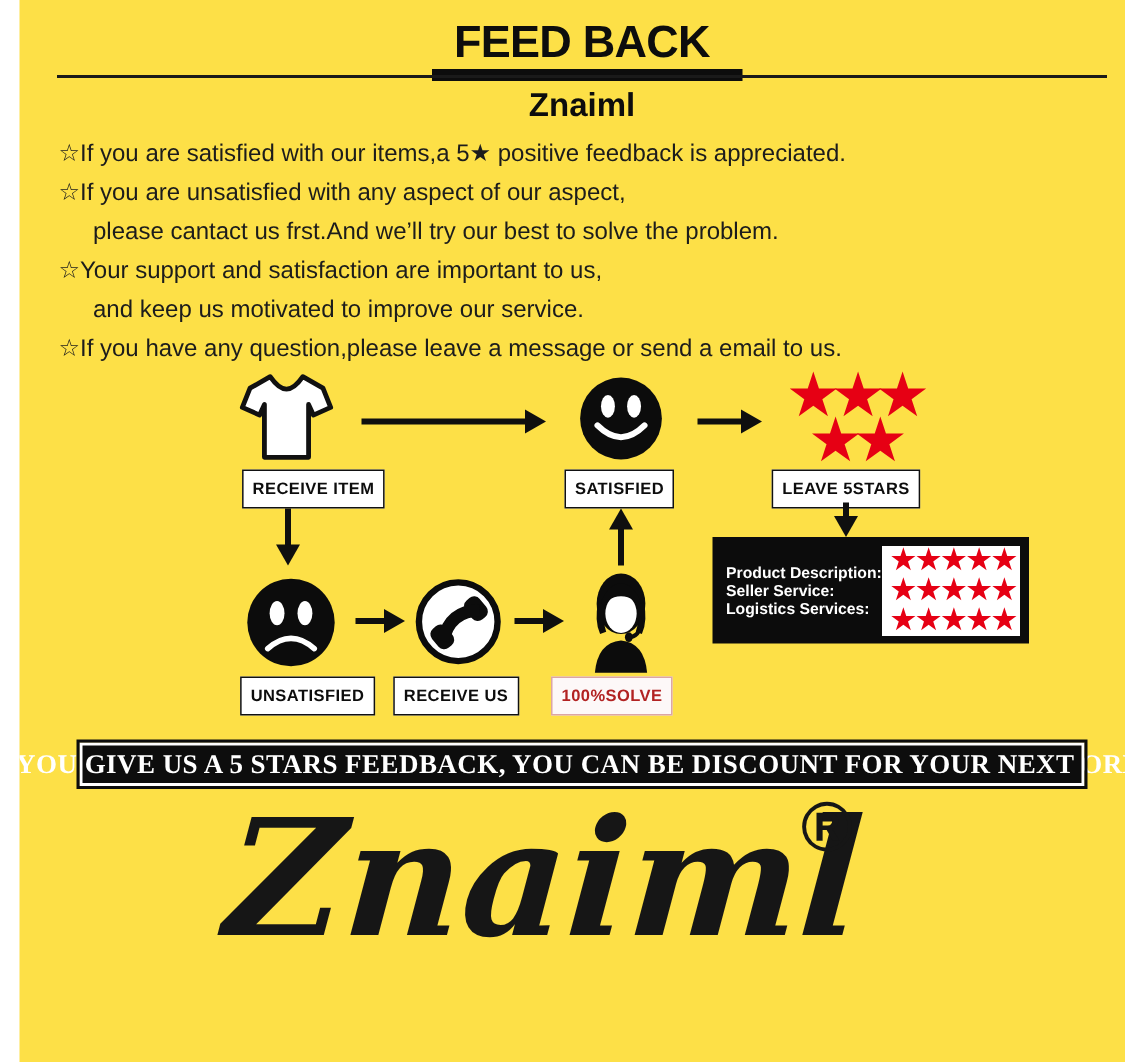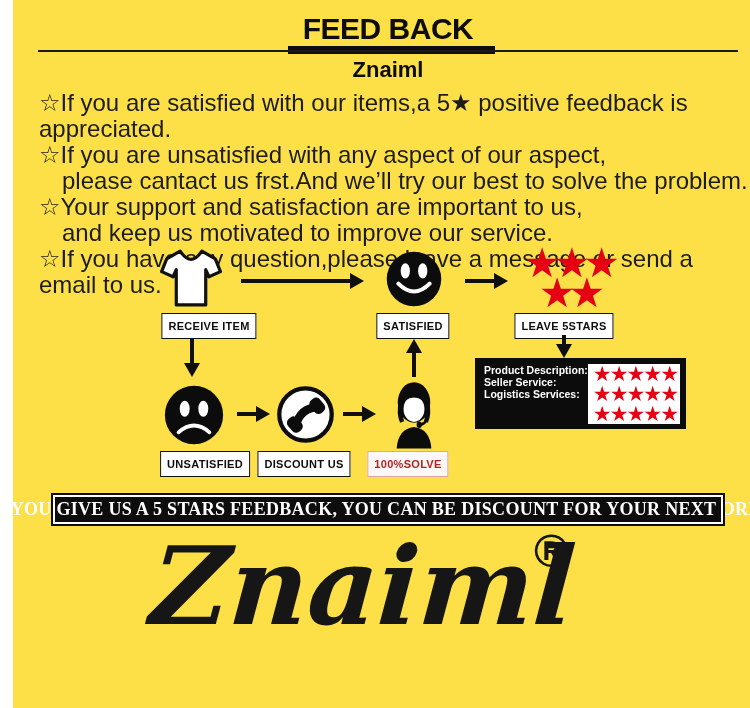--- a/index.html
+++ b/index.html
@@ -8,21 +8,21 @@
     font-family:"Liberation Sans",sans-serif;color:#111;overflow:hidden;margin-left:13px;
   }
   
   .title{position:absolute;top:12px;left:0;width:750px;text-align:center;
     font-size:30px;font-weight:bold;letter-spacing:-.5px;color:#0d0d0d;}
   .rule-thin{position:absolute;top:50px;left:25px;width:700px;height:2px;background:#1a1a1a;}
   .rule-thick{position:absolute;top:46px;left:275px;width:207px;height:8px;background:#0d0d0d;}
   .brand{position:absolute;top:57px;left:0;width:750px;text-align:center;
     font-size:22px;font-weight:bold;color:#0d0d0d;}
   
-  .notes{position:absolute;top:90px;left:26px;width:710px;font-size:24px;line-height:26px;color:#1c1c1c;}
+  .notes{position:absolute;top:90px;left:26px;width:710px;font-size:16px;line-height:26px;color:#1c1c1c;}
   .notes .cont{padding-left:23px;}
   
   .flabel{position:absolute;transform:translateX(-50%);border:1.5px solid #111;
     background:#fff;font-weight:bold;font-size:11px;padding:6px 6px;
     white-space:nowrap;letter-spacing:.3px;color:#0d0d0d;}
   .flabel.red{color:#b22222;border-color:#dca5a5;background:#fdf8f8;}
   
   .arr{position:absolute;background:#0f0f0f;}
   .arr-r{height:4px;}
   .arr-r::after{content:"";position:absolute;right:-13px;top:50%;transform:translateY(-50%);
@@ -36,21 +36,21 @@
   
   .icon{position:absolute;}
   
   .star-cluster{position:absolute;left:552px;top:242px;transform:translateX(-50%);
     text-align:center;color:#e60014;}
   .star-cluster .r1{font-size:41px;line-height:42px;letter-spacing:-7px;padding-left:7px;}
   .star-cluster .r2{font-size:41px;line-height:30px;letter-spacing:-7px;padding-left:7px;margin-top:-6px;}
   
   .ratings{position:absolute;left:462px;top:358px;width:211px;height:71px;background:#0c0c0c;
     display:flex;align-items:center;box-sizing:border-box;padding:5px 6px 5px 9px;}
-  .ratings .labels{flex:1;display:flex;flex-direction:column;justify-content:flex-start;height:60px;}
+  .ratings .labels{flex:1;display:flex;flex-direction:column;justify-content:center;height:60px;}
   .ratings .labels div{color:#fff;font-weight:bold;font-size:10.5px;white-space:nowrap;}
   .ratings .panel{width:102px;height:60px;background:#fff;display:flex;flex-direction:column;
     justify-content:space-around;text-align:center;}
   .ratings .panel div{color:#e60014;font-size:21px;line-height:19px;letter-spacing:-2px;padding-left:2px;}
   
   .banner{position:absolute;left:40px;top:495px;width:670px;height:29px;background:#0d0d0d;
     border:2px solid #fff;outline:2px solid #0d0d0d;box-sizing:border-box;
     display:flex;align-items:center;justify-content:center;}
   .banner span{color:#fff;font-family:"Liberation Serif",serif;font-weight:bold;
     font-size:18px;letter-spacing:.3px;white-space:nowrap;}
@@ -146,21 +146,21 @@
       <div>Logistics Services:</div>
     </div>
     <div class="panel">
       <div>★★★★★</div>
       <div>★★★★★</div>
       <div>★★★★★</div>
     </div>
   </div>
 
   <div class="flabel" style="left:192px;top:451px">UNSATISFIED</div>
-  <div class="flabel" style="left:291px;top:451px">DISCOUNT US</div>
+  <div class="flabel" style="left:291px;top:451px">RECEIVE US</div>
   <div class="flabel red" style="left:395px;top:451px">100%SOLVE</div>
 
   <div class="banner">
     <span>IF YOU GIVE US A 5 STARS FEEDBACK, YOU CAN BE DISCOUNT FOR YOUR NEXT ORDER</span>
   </div>
 
   <div class="logo">Znaiml</div>
   <div class="rmark">®</div>
 
 </div>

